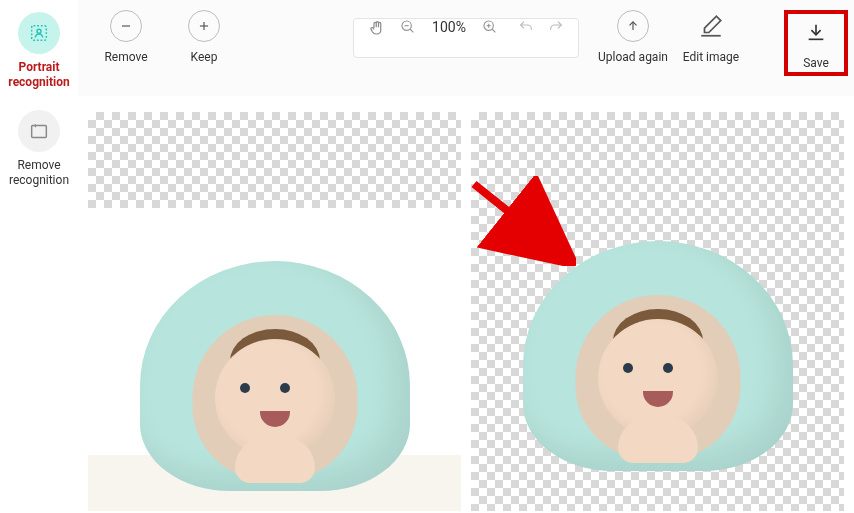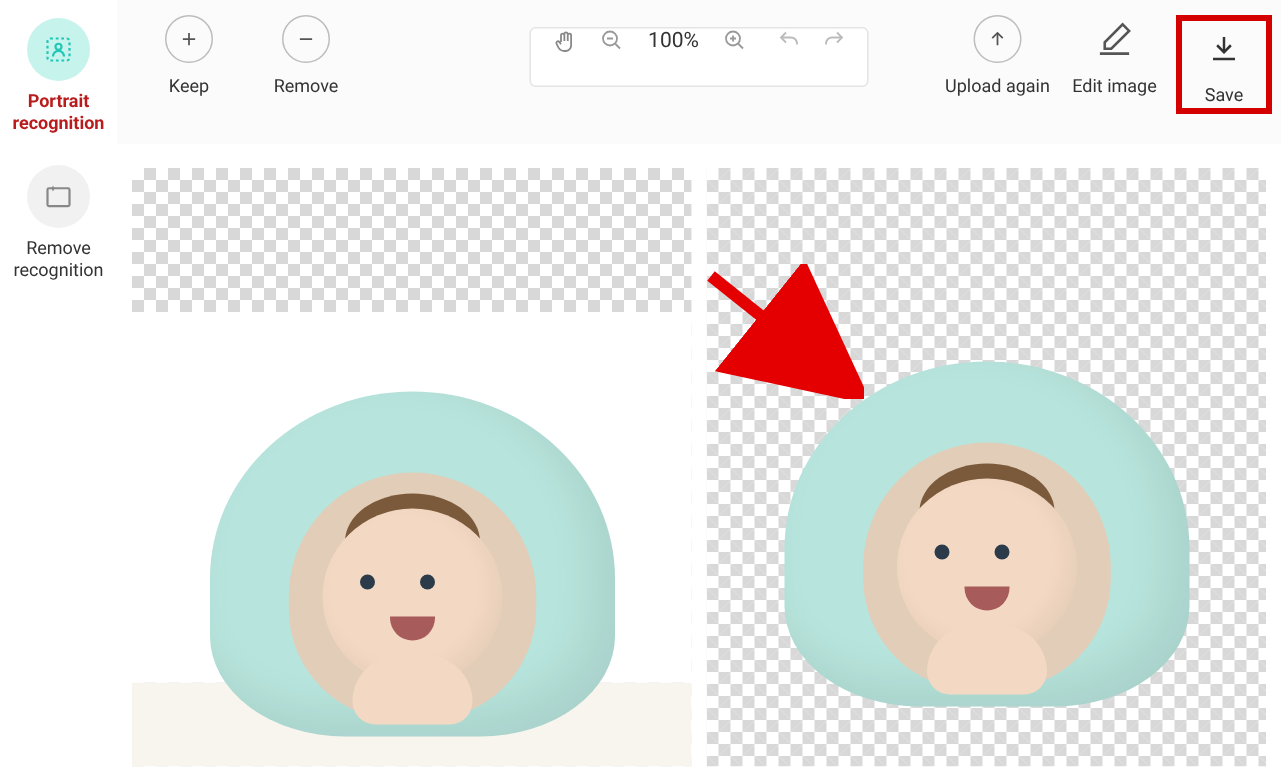--- a/index.html
+++ b/index.html
@@ -92,20 +92,21 @@
   color: #888;
 }
 .ctrl-ic { display: flex; align-items: center; justify-content: center; cursor: pointer; }
 .zoom-val { color: #333; font-size: 14px; min-width: 38px; text-align: center; }
 
 .right-group { margin-left: auto; display: flex; gap: 4px; }
 
 .highlight-box {
   border: 4px solid #d40000;
   padding: 2px 4px;
+  margin-left: 32px;
 }
 
 
 .workspace {
   flex: 1;
   background: #fff;
   padding: 16px 10px 2px 10px;
   display: flex;
   gap: 10px;
   position: relative;
@@ -216,33 +217,33 @@
   </div>
 
   <div class="main">
 
     <div class="toolbar">
 
       <div class="tb-group">
         <div class="tb-btn">
           <div class="tb-iconbox">
             <svg width="14" height="14" viewBox="0 0 24 24" stroke="#555" stroke-width="2">
+                <line x1="5" y1="12" x2="19" y2="12"></line>
+              </svg>
+          </div>
+          <span class="tb-label">Remove</span>
+        </div>
+        <div class="tb-btn">
+          <div class="tb-iconbox">
+            <svg width="14" height="14" viewBox="0 0 24 24" stroke="#555" stroke-width="2">
                 <line x1="12" y1="5" x2="12" y2="19"></line>
                 <line x1="5" y1="12" x2="19" y2="12"></line>
               </svg>
           </div>
           <span class="tb-label">Keep</span>
-        </div>
-        <div class="tb-btn">
-          <div class="tb-iconbox">
-            <svg width="14" height="14" viewBox="0 0 24 24" stroke="#555" stroke-width="2">
-                <line x1="5" y1="12" x2="19" y2="12"></line>
-              </svg>
-          </div>
-          <span class="tb-label">Remove</span>
         </div>
       </div>
 
       <div class="center-ctrl">
         <span class="ctrl-ic">
           <svg width="18" height="18" viewBox="0 0 24 24" fill="none" stroke="#888" stroke-width="1.6">
               <path d="M8 12V6a1.5 1.5 0 013 0v5V5a1.5 1.5 0 013 0v6V6a1.5 1.5 0 013 0v9a5 5 0 01-5 5h-1a6 6 0 01-5.2-3L4 13.5a1.5 1.5 0 012.5-1.6L8 14"></path>
             </svg>
         </span>
         <span class="ctrl-ic">

